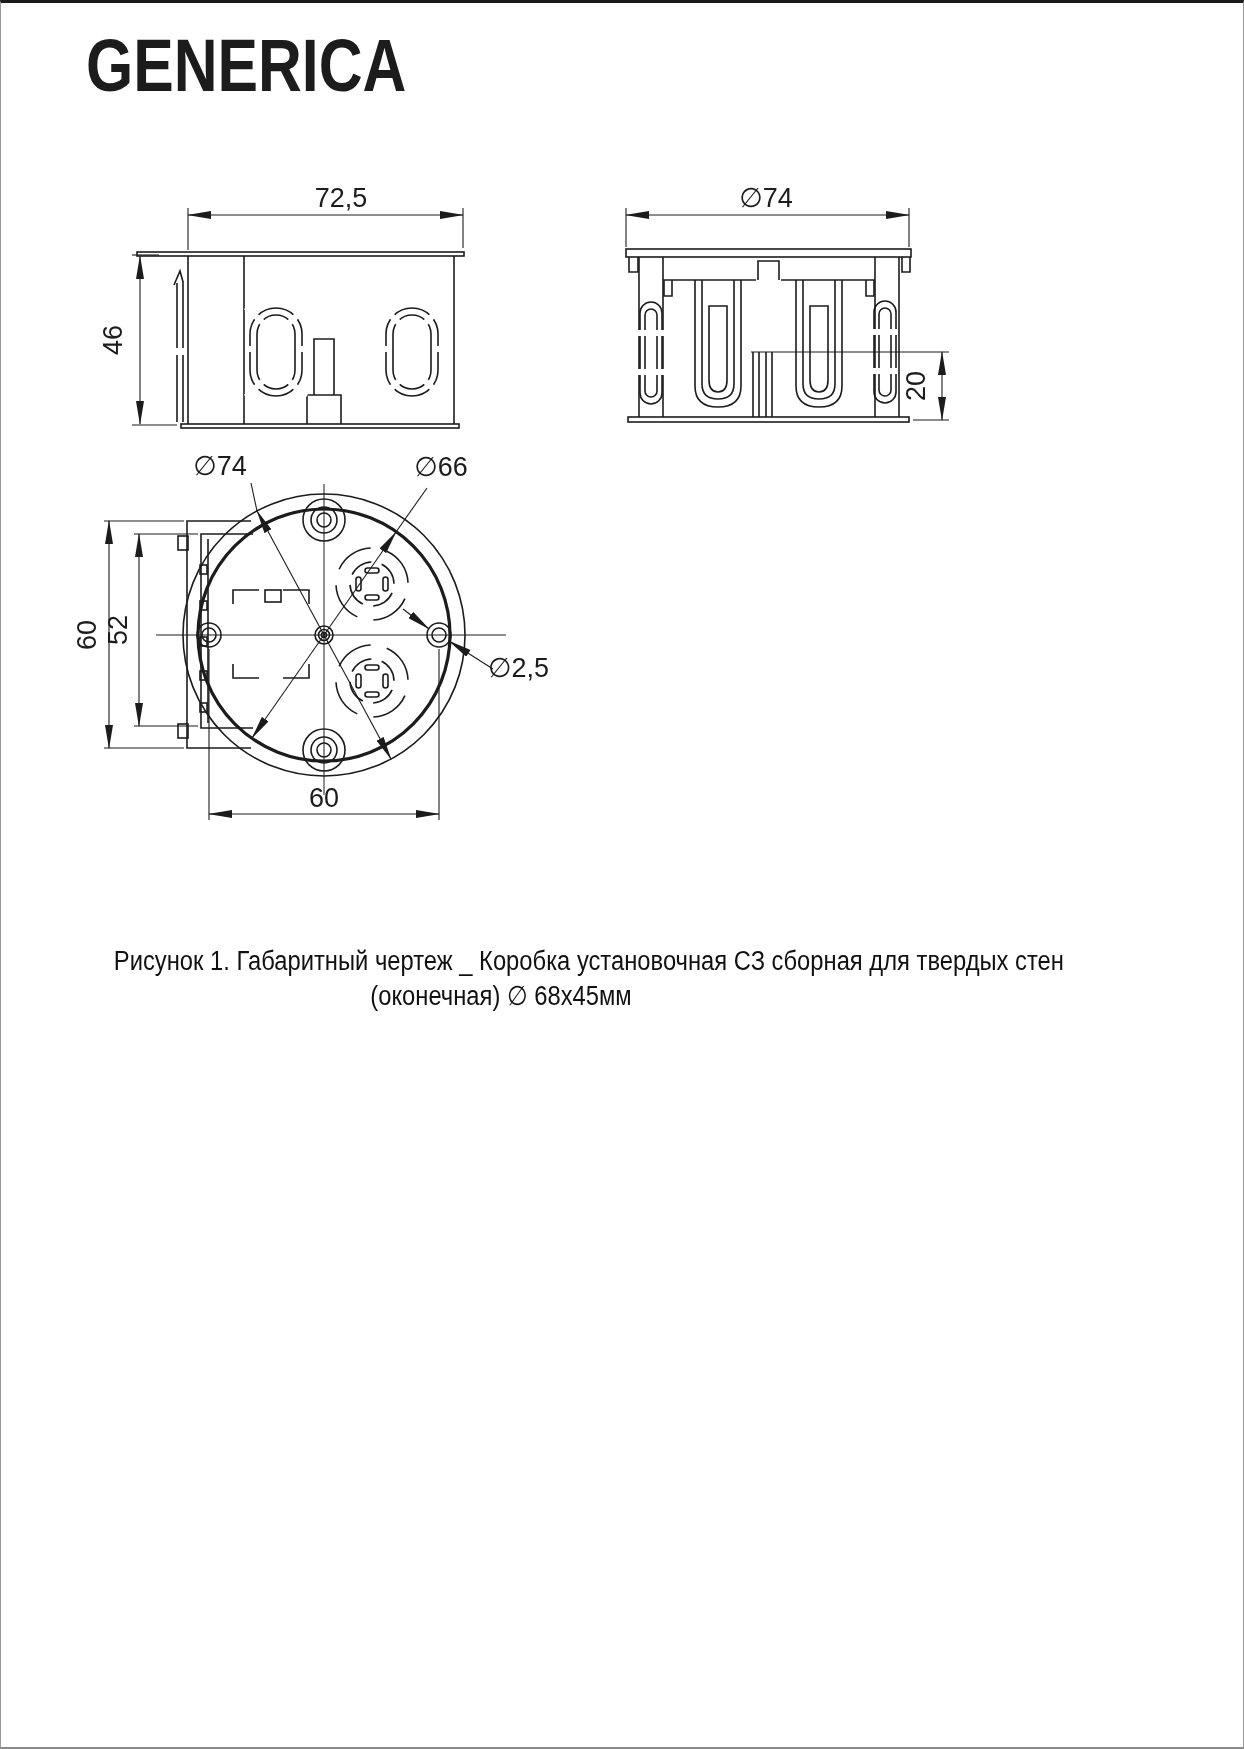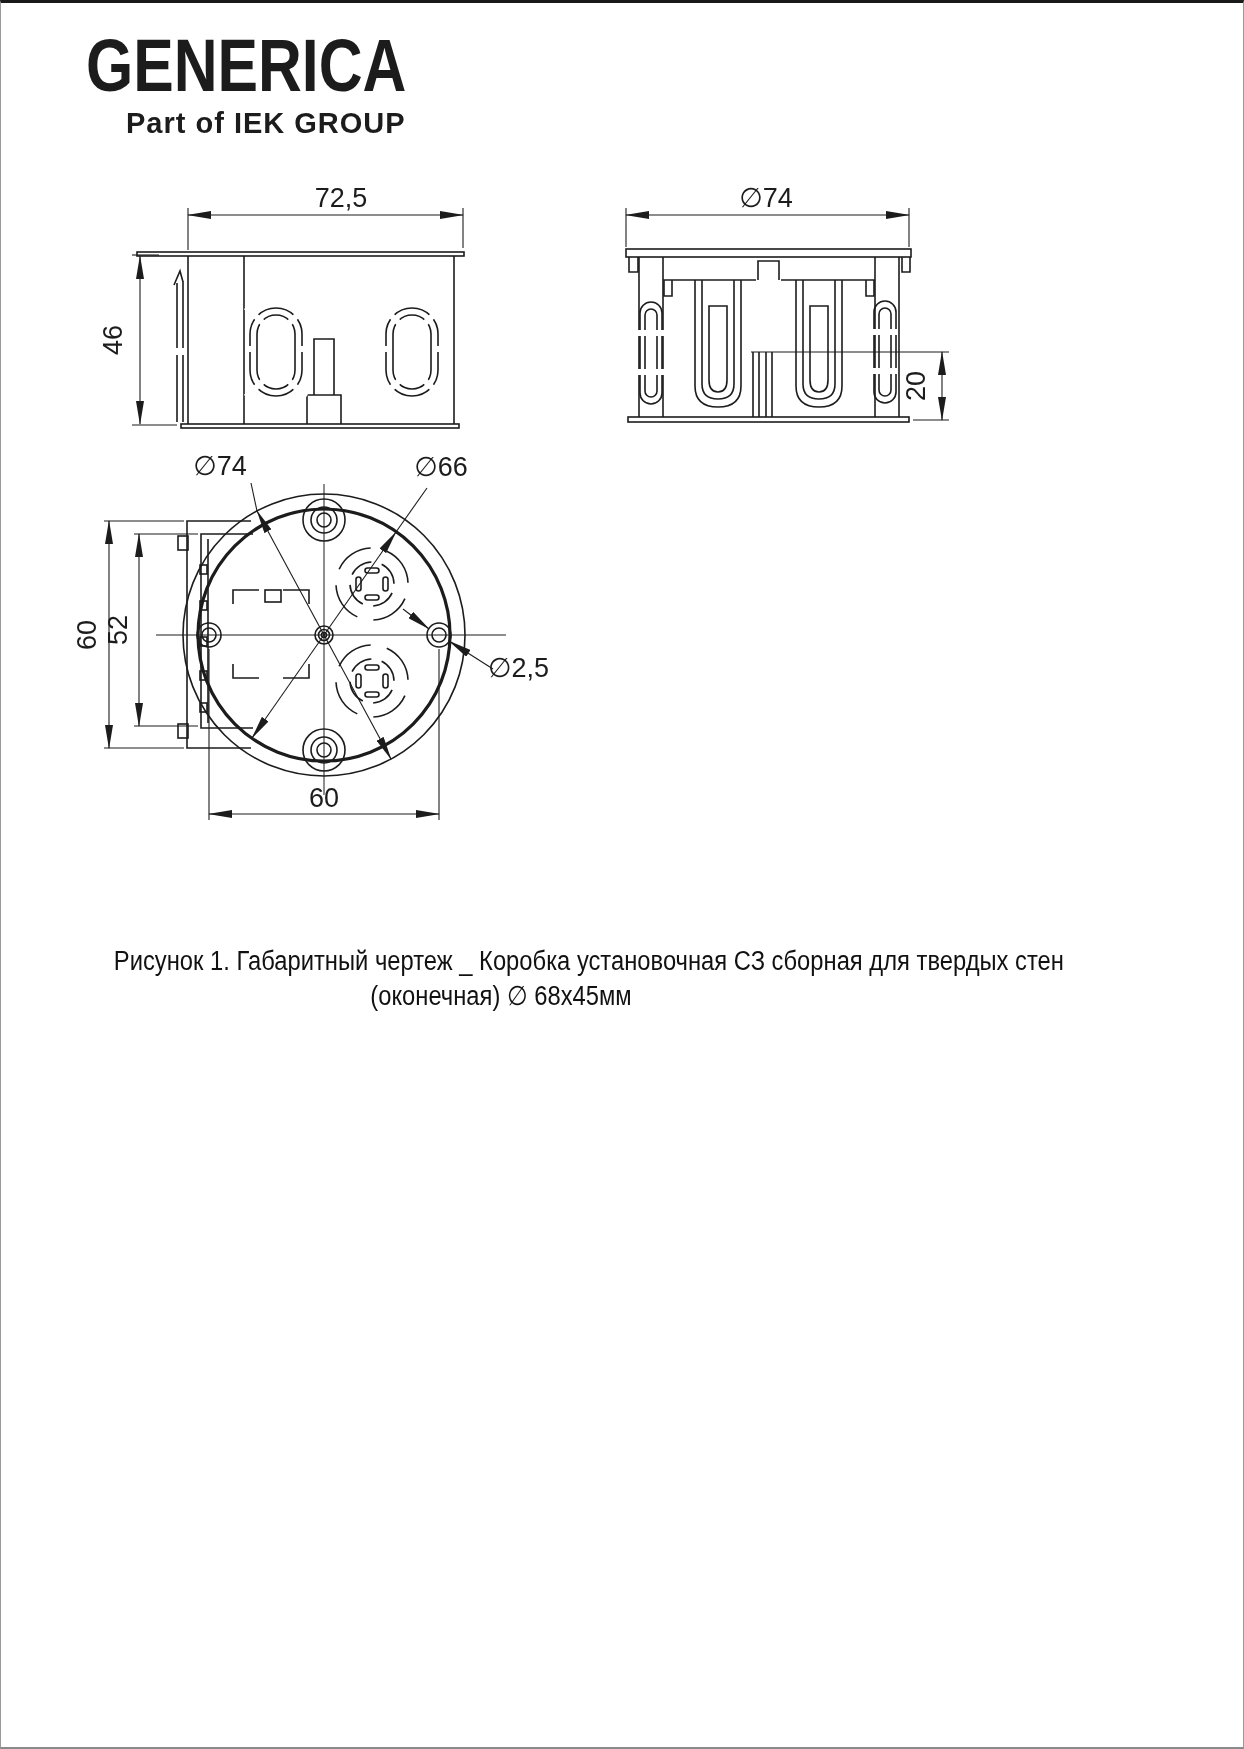--- a/index.html
+++ b/index.html
@@ -37,21 +37,20 @@
     white-space:nowrap;
   }
 </style>
 </head>
 <body>
 
 <div class="page">
 
   <div class="logo">
     <div class="brand">GENERICA</div>
-    <div class="tagline">Part of IEK GROUP</div>
   </div>
 
   <svg class="drawing" viewBox="0 0 1244 880" xmlns="http://www.w3.org/2000/svg">
     <defs>
       <marker id="arr" viewBox="0 0 24 8" markerWidth="24" markerHeight="8" refX="23" refY="4" orient="auto-start-reverse" markerUnits="userSpaceOnUse">
         <path d="M0,0 L24,4 L0,8 Z" fill="#1c1c1c"></path>
       </marker>
     </defs>
 
     <g stroke="#1c1c1c" fill="none" stroke-width="1.6">

